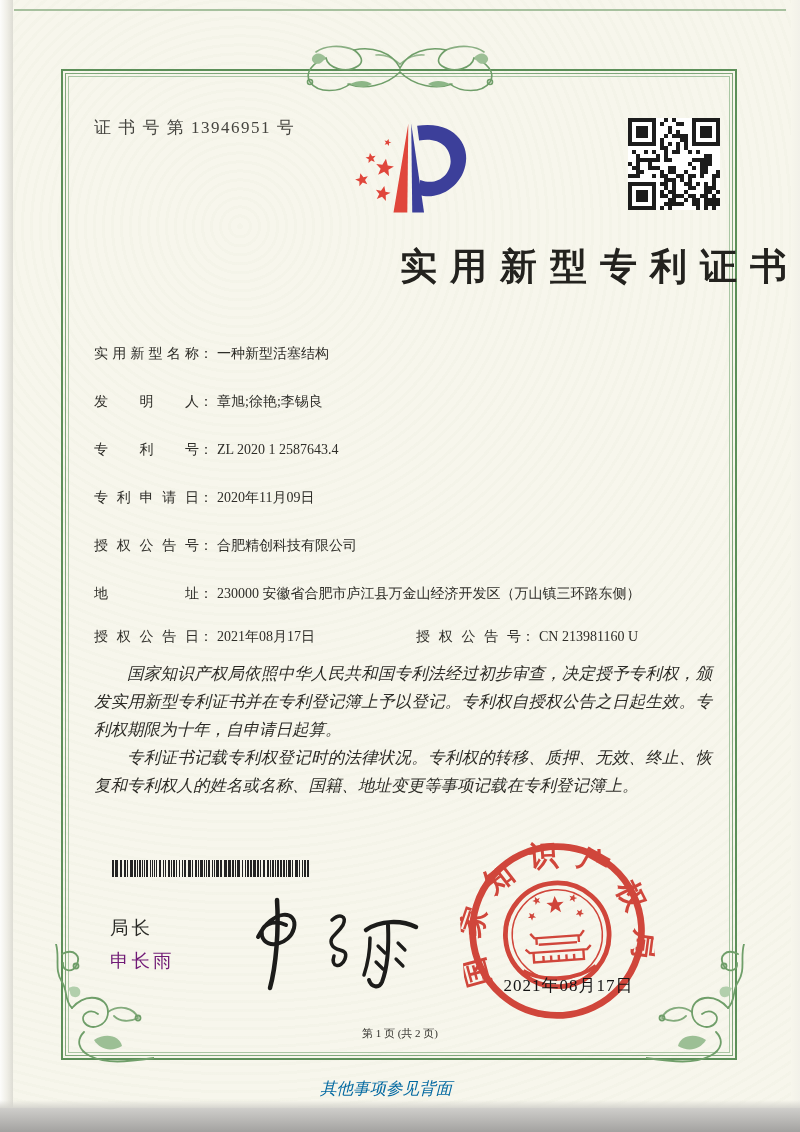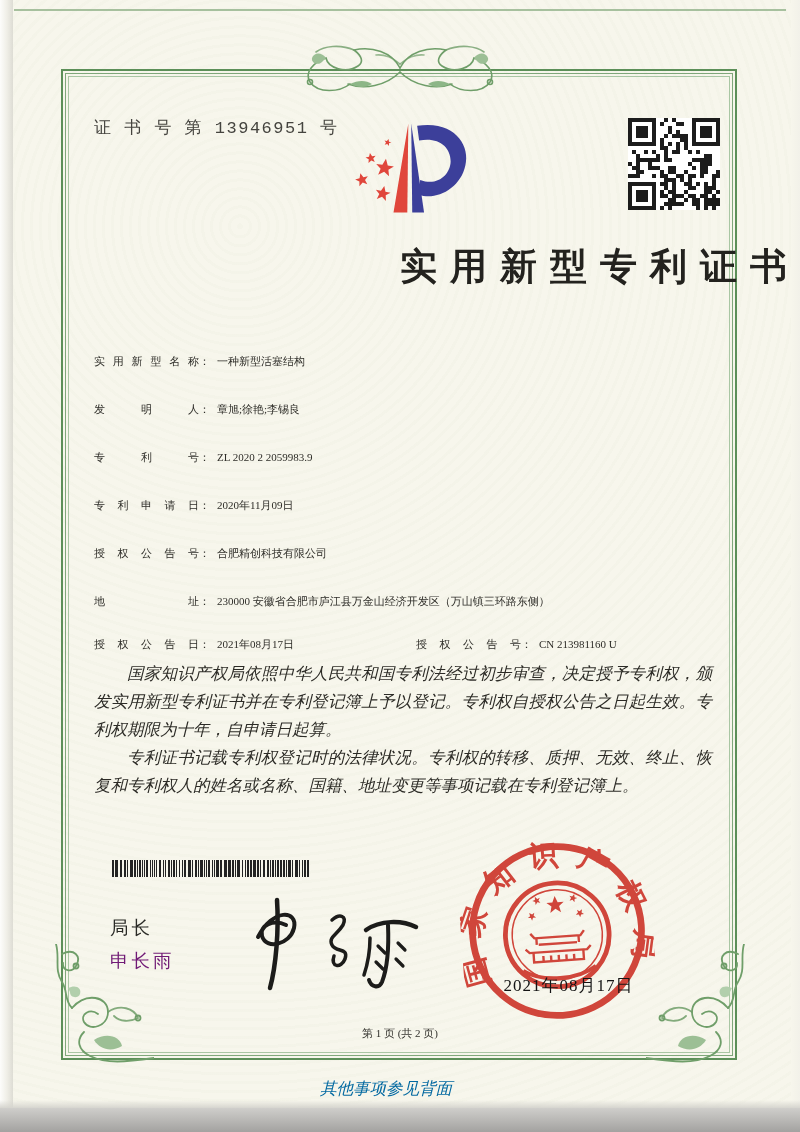--- a/index.html
+++ b/index.html
@@ -18,27 +18,27 @@
   .edge-left{left:0;top:0;width:13px;height:100%;background:linear-gradient(90deg,#fdfdfb 0%,#efeee6 55%,#dddcd4 100%);}
   .edge-right{right:0;top:0;width:9px;height:100%;background:linear-gradient(270deg,#f2f1e9,#f7f6ec);}
   .edge-bottom{left:0;bottom:0;width:100%;height:24px;background:linear-gradient(180deg,#cfcecb,#a3a2a0);}
   .edge-bottom-soft{left:0;bottom:24px;width:100%;height:8px;background:linear-gradient(180deg,rgba(210,209,203,0),#d6d5cf);}
   .top-rule{left:14px;top:9px;width:772px;height:2px;background:#84a97e;opacity:.7;}
   
   .frame{left:61px;top:69px;width:676px;height:991px;border:2.5px solid #5c8f58;box-sizing:border-box;}
   .frame-in1{position:absolute;inset:2px;border:1px solid #7fa77a;}
   .frame-in2{position:absolute;inset:5px;border:1px solid #a9c6a3;}
   
-  .cert-no{left:94px;top:116px;font-size:17px;letter-spacing:1.5px;color:#45443f;font-family:Liberation Mono, monospace;}
+  .cert-no{left:94px;top:116px;font-size:17px;letter-spacing:1.5px;color:#45443f;}
   .logo{left:338px;top:110px;width:178px;height:128px;}
   .qr{left:628px;top:118px;width:92px;height:92px;}
   .title{left:0;top:242px;width:100%;text-align:right;font-size:37px;font-weight:bold;
          letter-spacing:13px;padding-left:13px;box-sizing:border-box;color:#23221e;}
   
-  .fields{left:94px;top:348px;width:618px;font-size:11px;line-height:27px;}
+  .fields{left:94px;top:340px;width:618px;font-size:14px;line-height:27px;}
   .row{display:flex;margin-bottom:21px;}
   .row:last-child{margin-bottom:0;}
   .lbl{width:105px;text-align:justify;text-align-last:justify;flex:none;}
   .colon{width:18px;flex:none;}
   .val{flex:1;}
   .val.addr{max-width:455px;}
   .grant-row{display:flex;}
   .grant-g1{display:flex;width:322px;flex:none;}
   .grant-g2{display:flex;}
   .grant-g2 .lbl{width:105px;}
@@ -389,21 +389,21 @@
       <span class="val">一种新型活塞结构</span>
     </div>
     <div class="row">
       <span class="lbl">发明人</span>
       <span class="colon">：</span>
       <span class="val">章旭;徐艳;李锡良</span>
     </div>
     <div class="row">
       <span class="lbl">专利号</span>
       <span class="colon">：</span>
-      <span class="val">ZL 2020 2 2059983.9</span>
+      <span class="val">ZL 2020 1 2587643.4</span>
     </div>
     <div class="row">
       <span class="lbl">专利申请日</span>
       <span class="colon">：</span>
       <span class="val">2020年11月09日</span>
     </div>
     <div class="row">
       <span class="lbl">授权公告号</span>
       <span class="colon">：</span>
       <span class="val">合肥精创科技有限公司</span>

